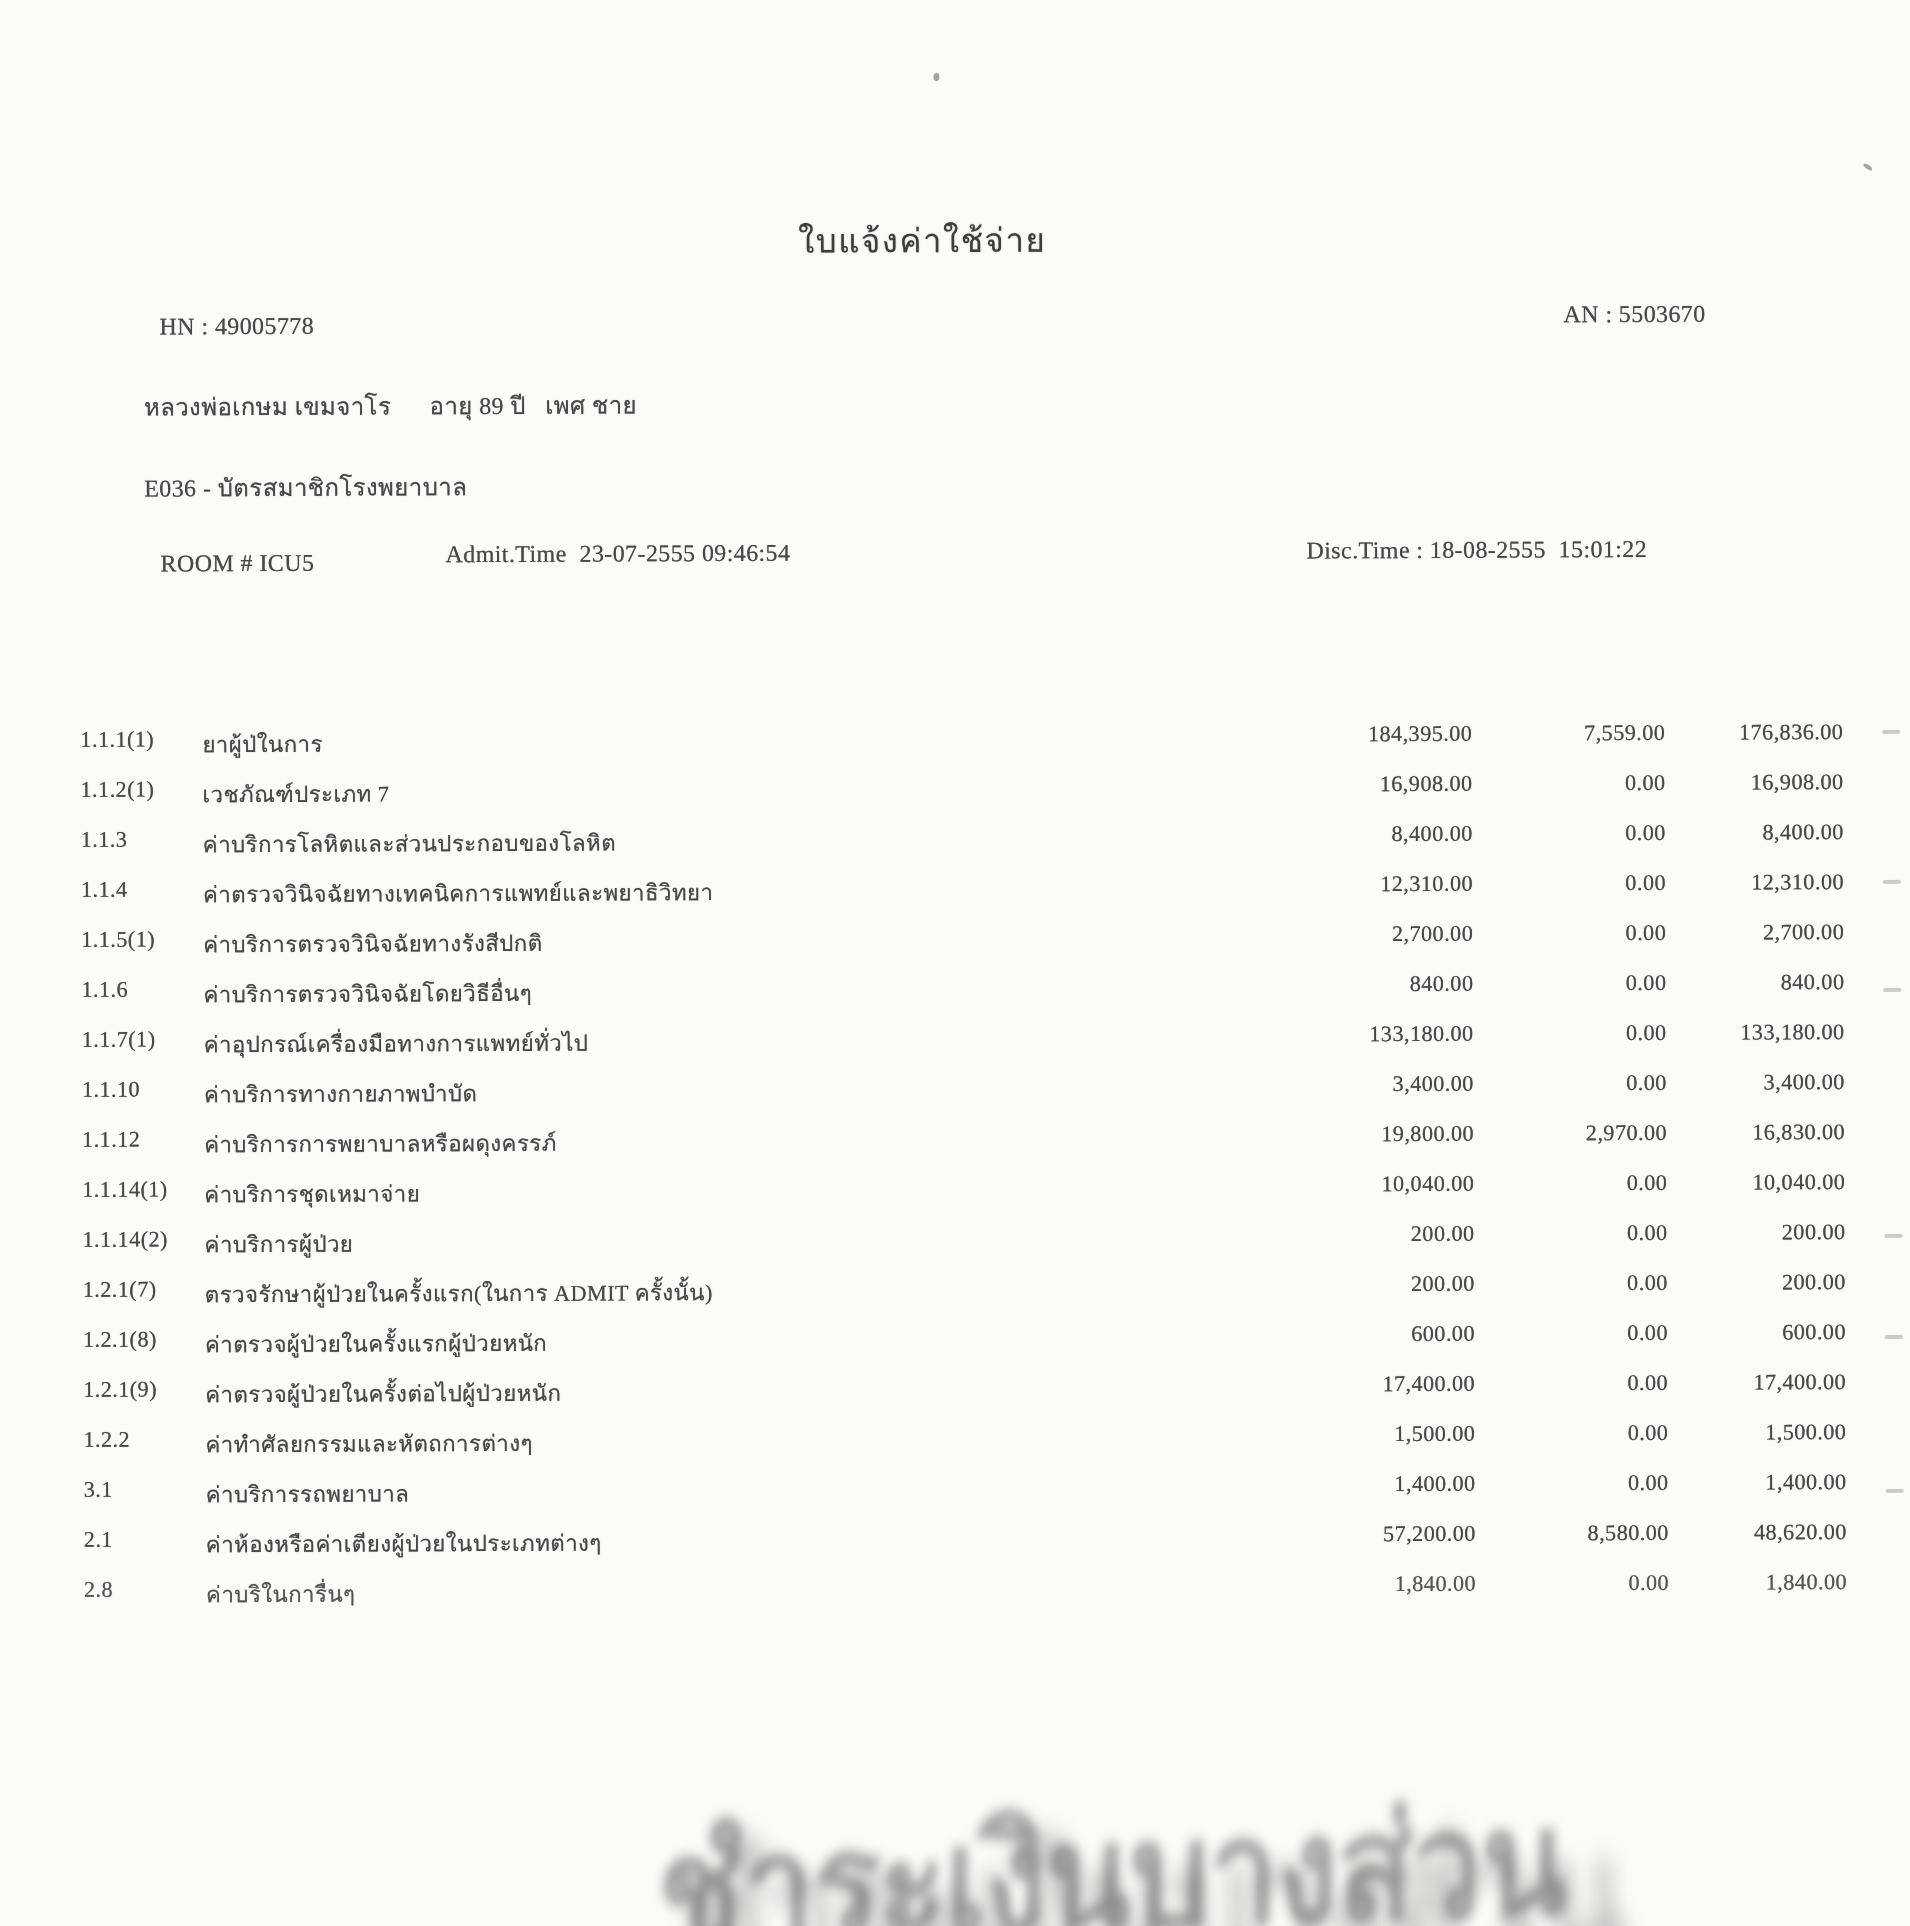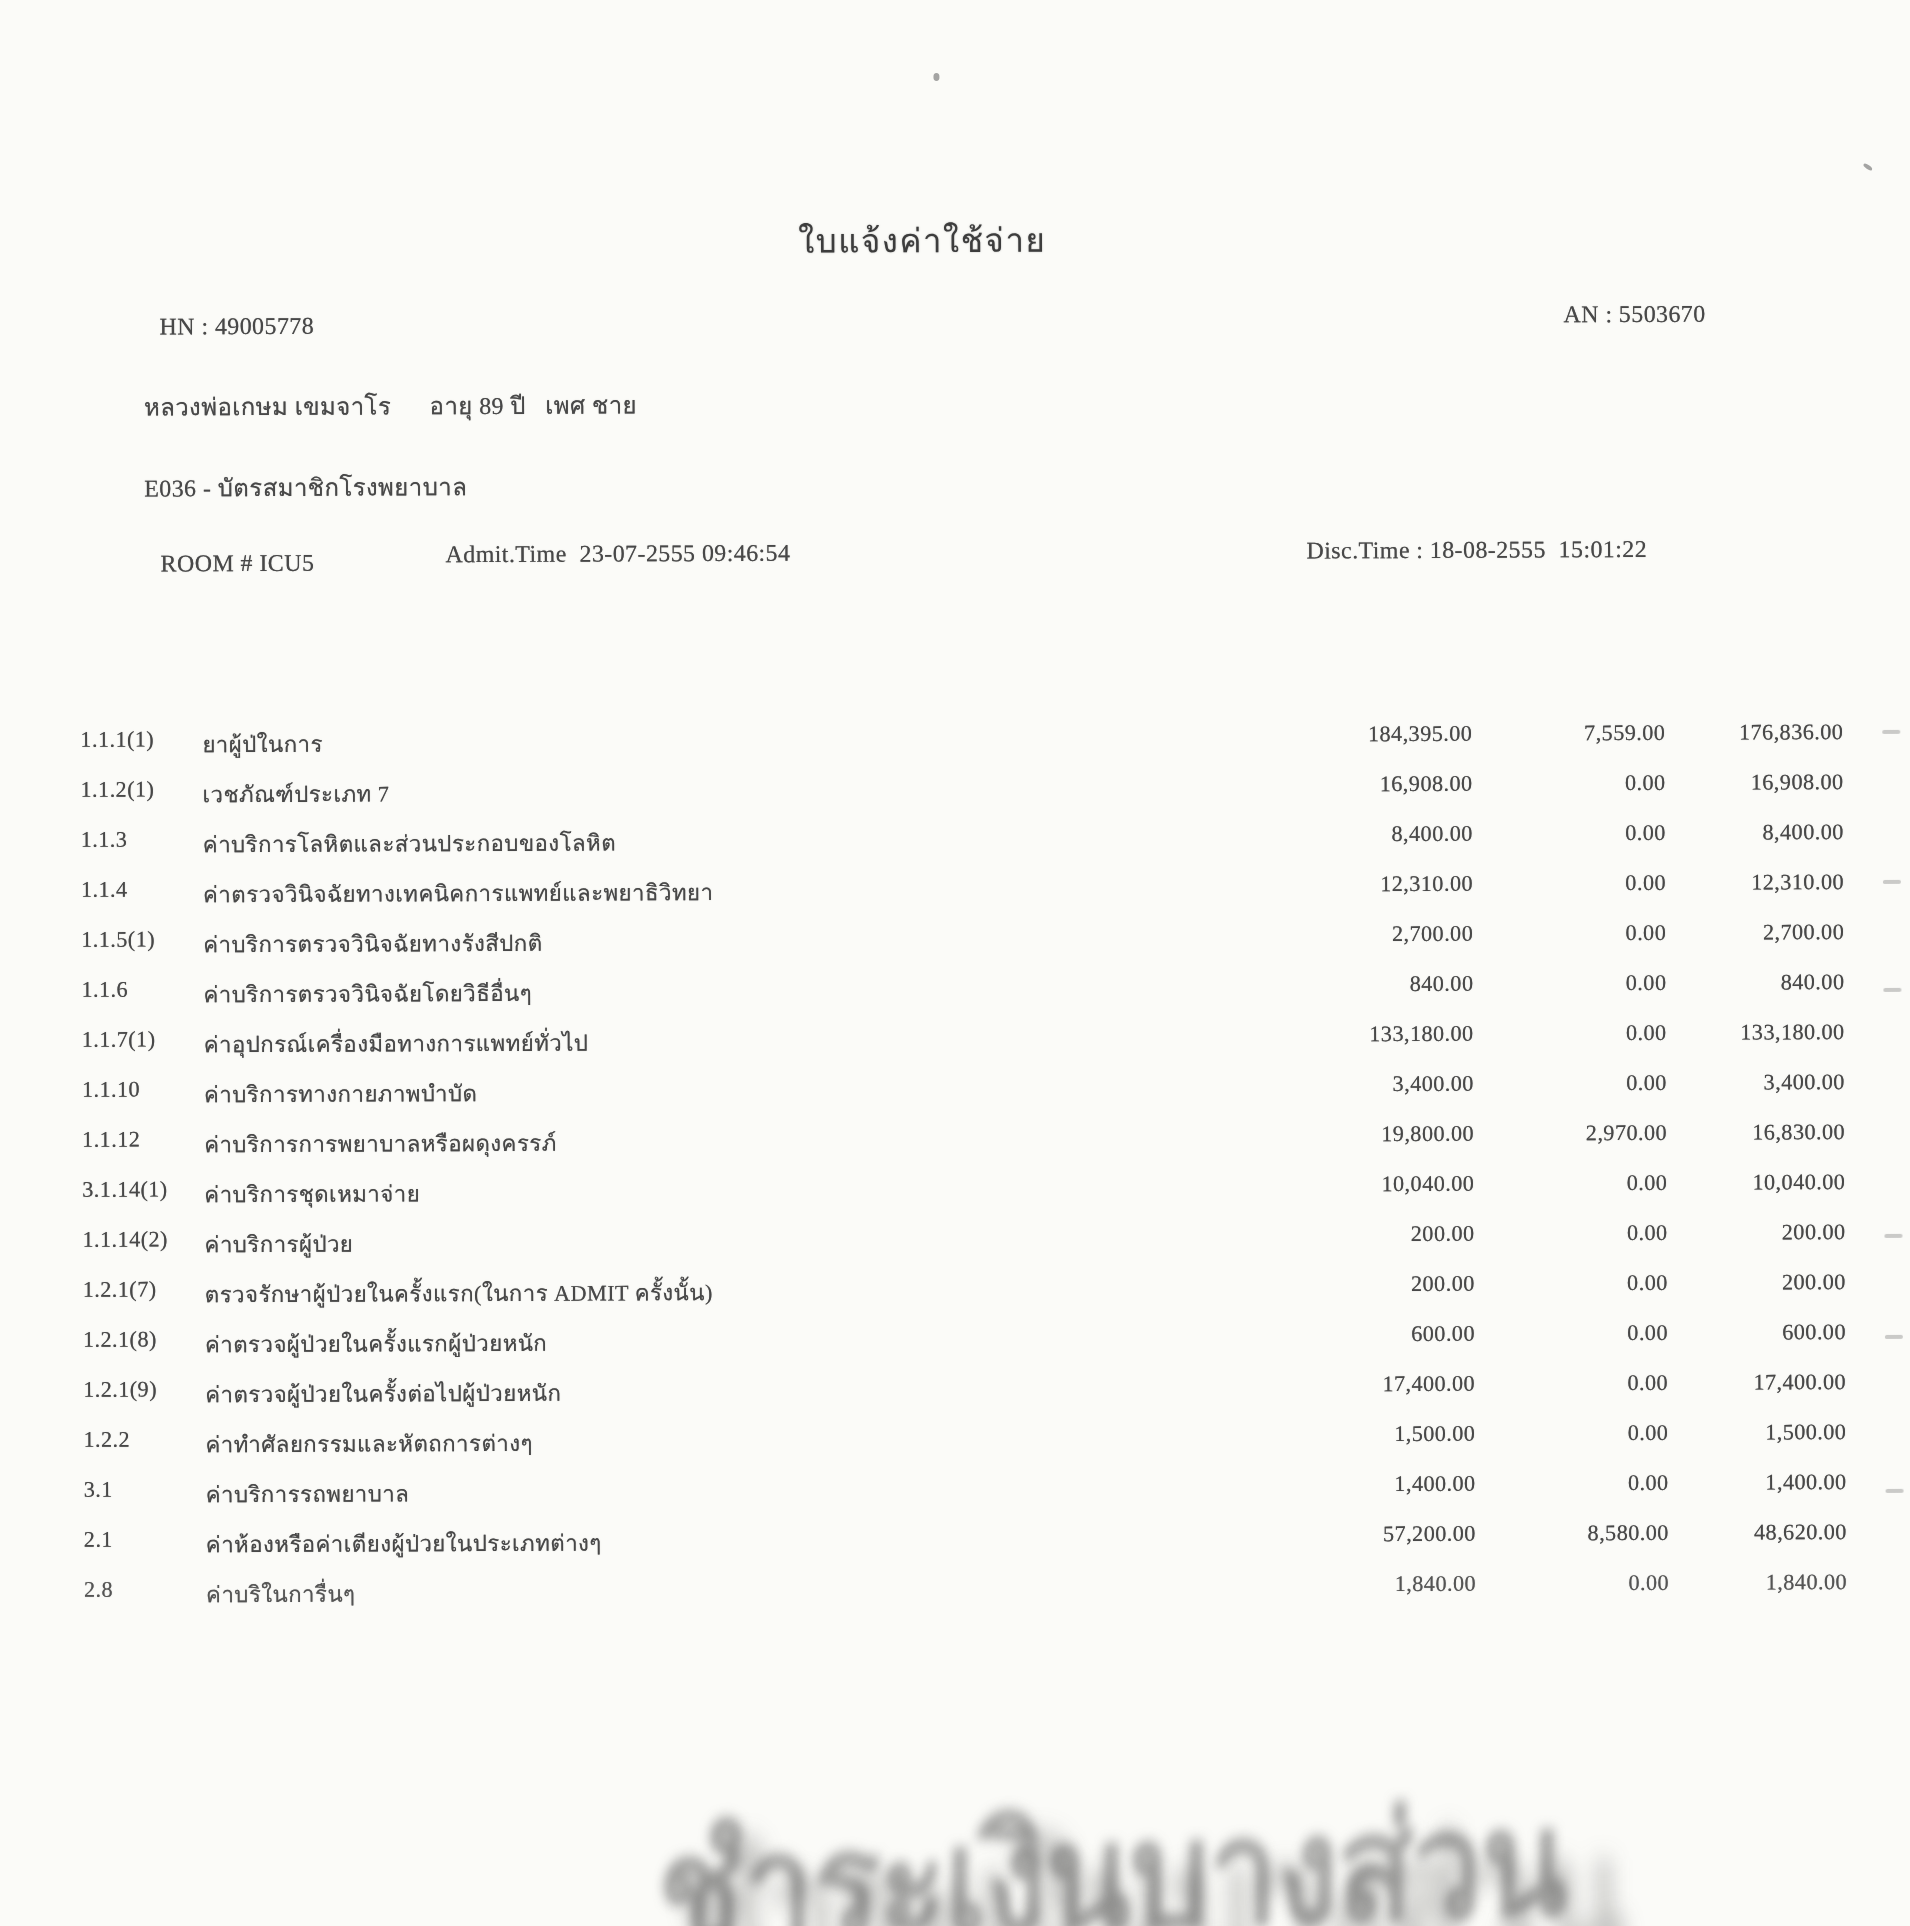--- a/index.html
+++ b/index.html
@@ -141,21 +141,21 @@
 
     <div class="row-line print">
       <span class="cell code">1.1.12</span>
       <span class="cell desc">ค่าบริการการพยาบาลหรือผดุงครรภ์</span>
       <span class="cell amount">19,800.00</span>
       <span class="cell discount">2,970.00</span>
       <span class="cell net">16,830.00</span>
     </div>
 
     <div class="row-line print">
-      <span class="cell code">3.1.14(1)</span>
+      <span class="cell code">1.1.14(1)</span>
       <span class="cell desc">ค่าบริการชุดเหมาจ่าย</span>
       <span class="cell amount">10,040.00</span>
       <span class="cell discount">0.00</span>
       <span class="cell net">10,040.00</span>
     </div>
 
     <div class="row-line print">
       <span class="cell code">1.1.14(2)</span>
       <span class="cell desc">ค่าบริการผู้ป่วย</span>
       <span class="cell amount">200.00</span>

